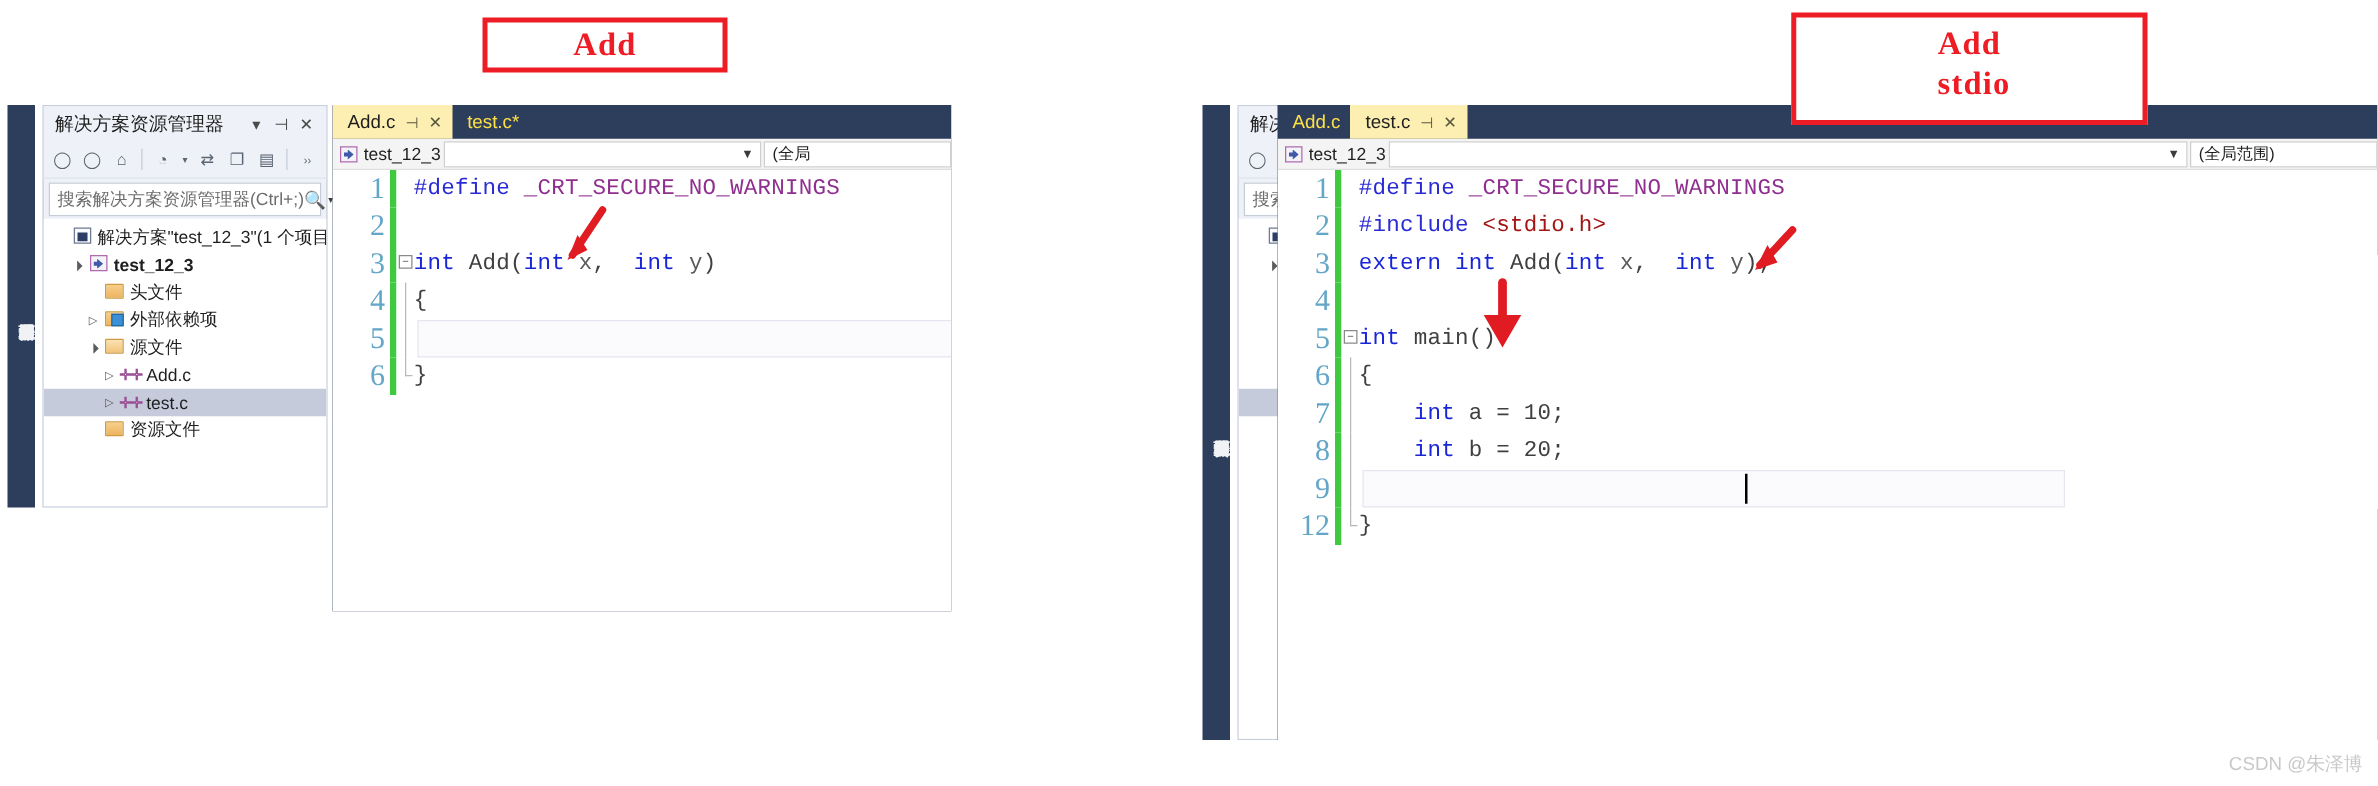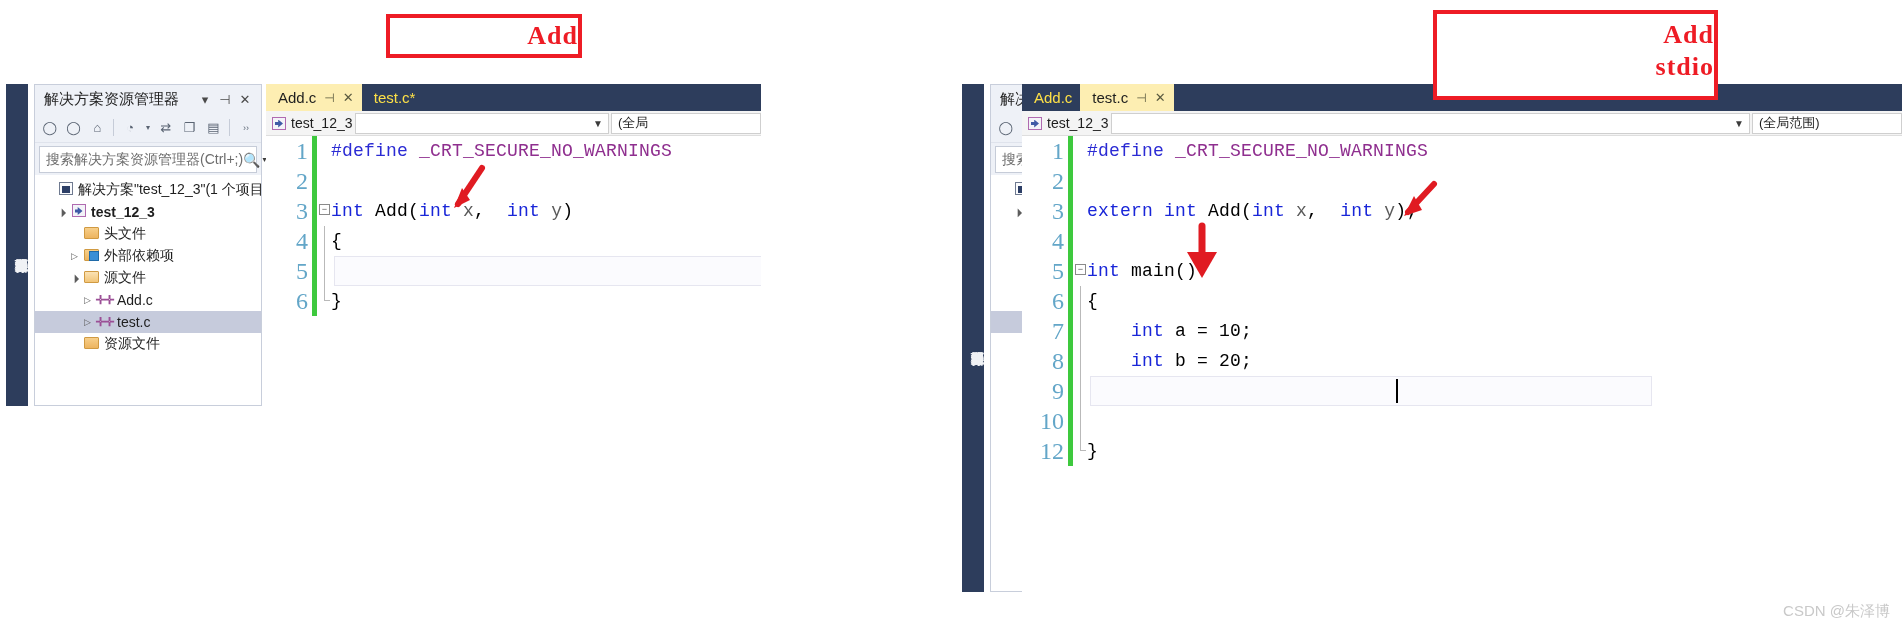--- a/index.html
+++ b/index.html
@@ -98,38 +98,38 @@
     font-family: "Liberation Serif", serif; font-size: 24px; line-height: 30px; flex: none;
   }
   .chbar { width: 5px; background: #3ec93e; flex:none; height:30px; }
   .gutter2 { width: 14px; flex:none; height:30px; position:relative; }
   .codetxt {
     font-family: Liberation Mono, monospace; font-size: 18px; line-height: 30px;
     color: #1e1e1e; white-space: pre; letter-spacing: 0.2px;
   }
   .kw { color: #1926d8; }
   .mac { color: #2b2bd4; }
-  .id { color: #000000; }
+  .id { color: #404040; }
   .pp { color: #8f2f8f; }
   .str { color: #a31515; }
   .var { color: #5a5a5a; }
 
   .fold {
     position:absolute; left:2px; top:8px; width:11px;height:11px;
     border:1px solid #8a8a8a; background:#fff; color:#555; font-size:9px; line-height:9px; text-align:center;
   }
   .vline { position:absolute; left:7px; top:0; width:1px; height:30px; background:#b9b9b9; }
   .vline.end { height:15px; }
   .vline.endtick{ position:absolute; left:7px; top:14px; width:6px;height:1px; background:#b9b9b9;}
   .hl-box { position:absolute; border:1px solid #e6e6f0; background: #fbfbfe; }
 
   
   .anno-box {
     position: absolute; border: 4px solid #ee1c25; background: #ffffff;
-    display:flex; flex-direction:column; align-items:flex-end; justify-content:center;
+    display:flex; flex-direction:column; align-items:center; justify-content:center;
   }
   .anno-text {
     color: #ee1c25; font-family: "Liberation Serif", serif; font-size: 26px;
     font-weight: bold; letter-spacing: 1px; white-space: pre;
   }
   .watermark {
     position:absolute; right: 12px; bottom: 8px; color:#c9c9c9; font-size: 15px;
     font-family: "Liberation Sans", sans-serif; white-space: nowrap;
   }
   .arrow-svg { position:absolute; pointer-events:none; }
@@ -338,29 +338,28 @@
       </div>
       <div class="nav-dd">
         <span>▼</span>
       </div>
       <div class="nav-scope">
         <span>(全局范围)</span>
       </div>
     </div>
     <div class="code-area" style="height:456px;">
         <div class="code-line"><span class="ln">1</span><span class="chbar"></span><span class="gutter2"></span><span class="codetxt"><span class="mac">#define </span><span class="pp">_CRT_SECURE_NO_WARNINGS</span></span></div>
-        <div class="code-line"><span class="ln">2</span><span class="chbar"></span><span class="gutter2"></span></div>
+        <div class="code-line"><span class="ln">2</span><span class="chbar"></span><span class="gutter2"></span><span class="codetxt"><span class="mac">#include </span><span class="str">&lt;stdio.h&gt;</span></span></div>
         <div class="code-line"><span class="ln">3</span><span class="chbar"></span><span class="gutter2"></span><span class="codetxt"><span class="kw">extern</span><span class="id"> </span><span class="kw">int</span><span class="id"> Add(</span><span class="kw">int</span><span class="id"> </span><span class="var">x</span><span class="id">,  </span><span class="kw">int</span><span class="id"> </span><span class="var">y</span><span class="id">);</span></span></div>
         <div class="code-line"><span class="ln">4</span><span class="chbar"></span><span class="gutter2"></span><span class="codetxt"></span></div>
         <div class="code-line"><span class="ln">5</span><span class="chbar"></span><span class="gutter2"><span class="fold">−</span></span><span class="codetxt"><span class="kw">int</span><span class="id"> main()</span></span></div>
         <div class="code-line"><span class="ln">6</span><span class="chbar"></span><span class="gutter2"><span class="vline"></span></span><span class="codetxt"><span class="id">{</span></span></div>
         <div class="code-line"><span class="ln">7</span><span class="chbar"></span><span class="gutter2"><span class="vline"></span></span><span class="codetxt"><span class="id">    </span><span class="kw">int</span><span class="id"> a = 10;</span></span></div>
         <div class="code-line"><span class="ln">8</span><span class="chbar"></span><span class="gutter2"><span class="vline"></span></span><span class="codetxt"><span class="id">    </span><span class="kw">int</span><span class="id"> b = 20;</span></span></div>
         <div class="code-line"><span class="ln">9</span><span class="chbar"></span><span class="gutter2"><span class="vline"></span></span><span class="codetxt"><span class="id">    </span><span class="kw">int</span><span class="id"> c = Add(a, b);</span></span></div>
-        <div class="code-line"><span class="ln">10</span><span class="chbar"></span><span class="gutter2"><span class="vline"></span></span><span class="codetxt"></span></div>
         <div class="code-line"><span class="ln">12</span><span class="chbar"></span><span class="gutter2"><span class="vline end"></span><span class="vline endtick"></span></span><span class="codetxt"><span class="id">}</span></span></div>
         <div class="hl-box" style="left: 68px; top: 240px; right: 250px; height: 30px; z-index: 0;"></div>
         <div class="caret" style="left: 374px; top: 243px; height: 24px;"></div>
       </div>
   </div>
 
   <div class="anno-box" style="left:386px; top:14px; width:196px; height:44px;">
     <span class="anno-text">Add</span>
   </div>
 

